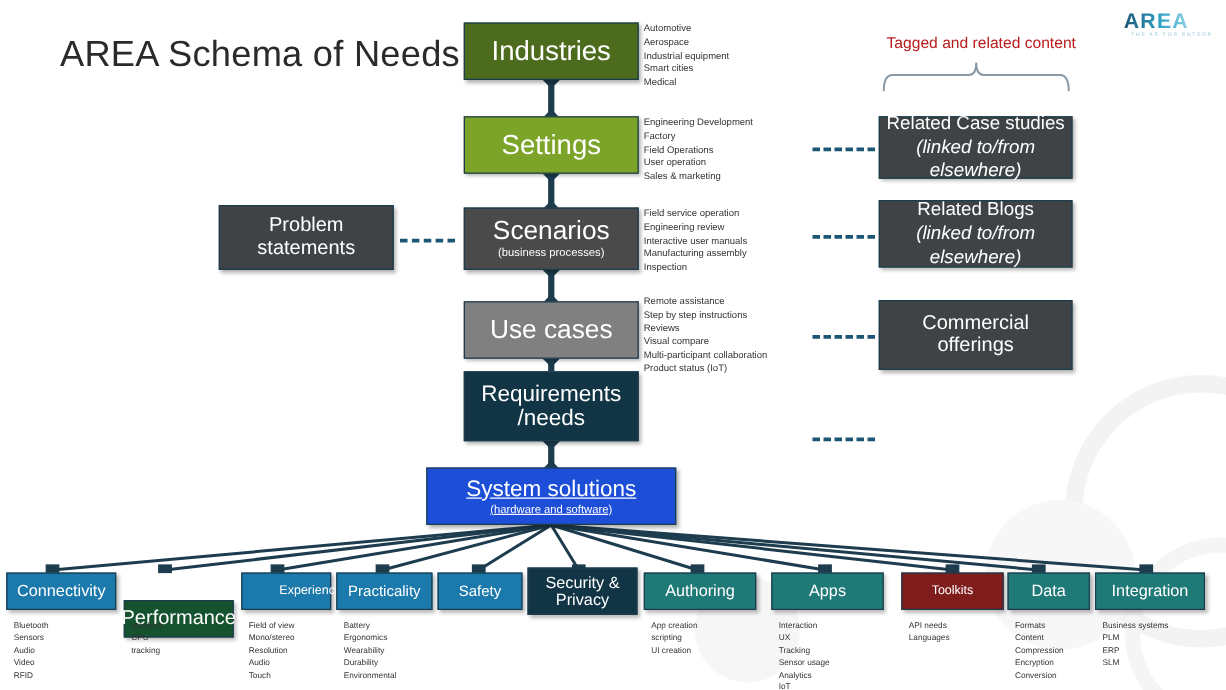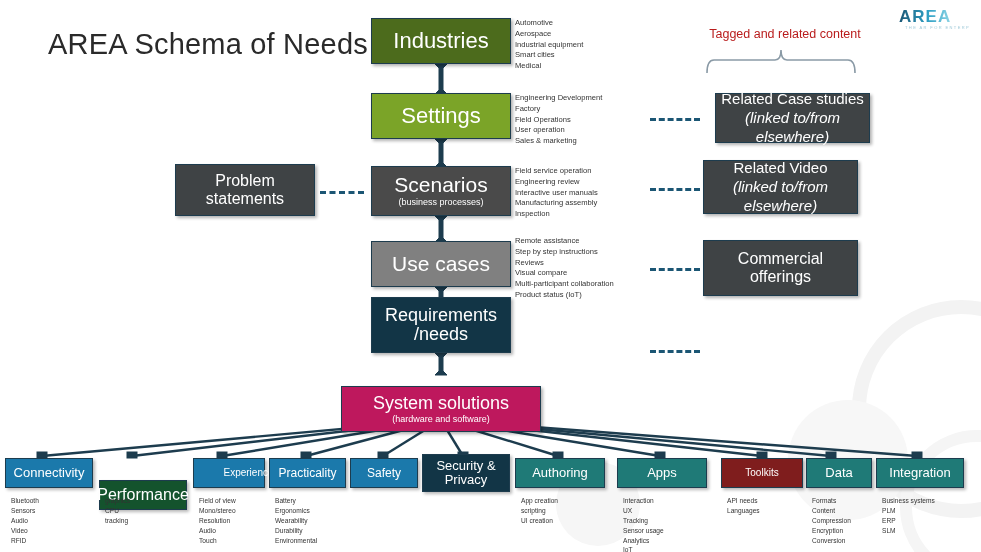--- a/index.html
+++ b/index.html
@@ -37,35 +37,35 @@
     box-shadow:2px 2px 3px rgba(0,0,0,.30);
   }
   .node .ttl{line-height:1.05;}
   .node .sub{font-size:9px;line-height:1.1;margin-top:2px;}
 
   .n-industries{left:371px;top:18px;width:140px;height:46px;background:#4c6b1c;font-size:22px;}
   .n-settings{left:371px;top:93px;width:140px;height:46px;background:#7ba428;font-size:22px;}
   .n-scenarios{left:371px;top:166px;width:140px;height:50px;background:#4a4a4a;font-size:21px;}
   .n-usecases{left:371px;top:241px;width:140px;height:46px;background:#808080;font-size:21px;}
   .n-requirements{left:371px;top:297px;width:140px;height:56px;background:#123546;font-size:18px;}
-  .n-system{left:341px;top:386px;width:200px;height:46px;background:#be185d;font-size:18px;}
+  .n-system{left:341px;top:374px;width:200px;height:46px;background:#1d4ed8;font-size:18px;text-decoration:underline;}
 
   
   .sidebox{
     position:absolute;box-sizing:border-box;
     border:1px solid #1d3c4e;background:#3f4345;color:#fff;
     display:flex;flex-direction:column;align-items:center;justify-content:center;
     text-align:center;box-shadow:2px 2px 3px rgba(0,0,0,.30);
   }
   .sidebox .ttl{font-size:15px;line-height:1.15;}
   .sidebox .sub{font-size:15px;line-height:1.2;margin-top:1px;font-style:italic;}
 
   .b-problem{left:175px;top:164px;width:140px;height:52px;}
   .b-problem .ttl{font-size:16px;}
-  .b-case{left:703px;top:93px;width:155px;height:50px;margin-left:12px;}
+  .b-case{left:703px;top:93px;width:155px;height:50px;}
   .b-blogs{left:703px;top:160px;width:155px;height:54px;}
   .b-commercial{left:703px;top:240px;width:155px;height:56px;}
   .b-commercial .ttl{font-size:16px;}
   .b-value{left:703px;top:325px;width:155px;height:52px;}
   .b-value .ttl{font-size:14.5px;}
 
   
   .bullets{
     position:absolute;font-size:7.6px;line-height:1.42;color:#333;
     white-space:nowrap;
@@ -248,21 +248,21 @@
     <div class="ttl">Problem</div>
     <div class="ttl">statements</div>
   </div>
 
   <div class="sidebox b-case">
     <div class="ttl">Related Case studies</div>
     <div class="sub">(linked to/from</div>
     <div class="sub">elsewhere)</div>
   </div>
   <div class="sidebox b-blogs">
-    <div class="ttl">Related Video</div>
+    <div class="ttl">Related Blogs</div>
     <div class="sub">(linked to/from</div>
     <div class="sub">elsewhere)</div>
   </div>
   <div class="sidebox b-commercial">
     <div class="ttl">Commercial</div>
     <div class="ttl">offerings</div>
   </div>
 
   <div id="cats">
       <div class="cat" style="left: 5px; top: 458px; width: 88px; height: 30px; background: rgb(27, 121, 171); font-size: 13px;">

